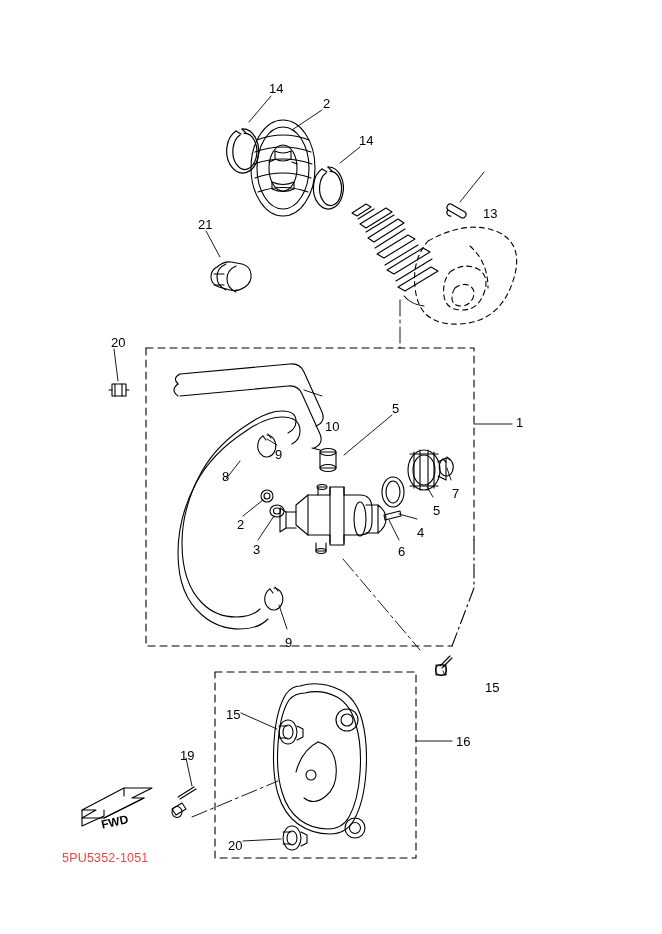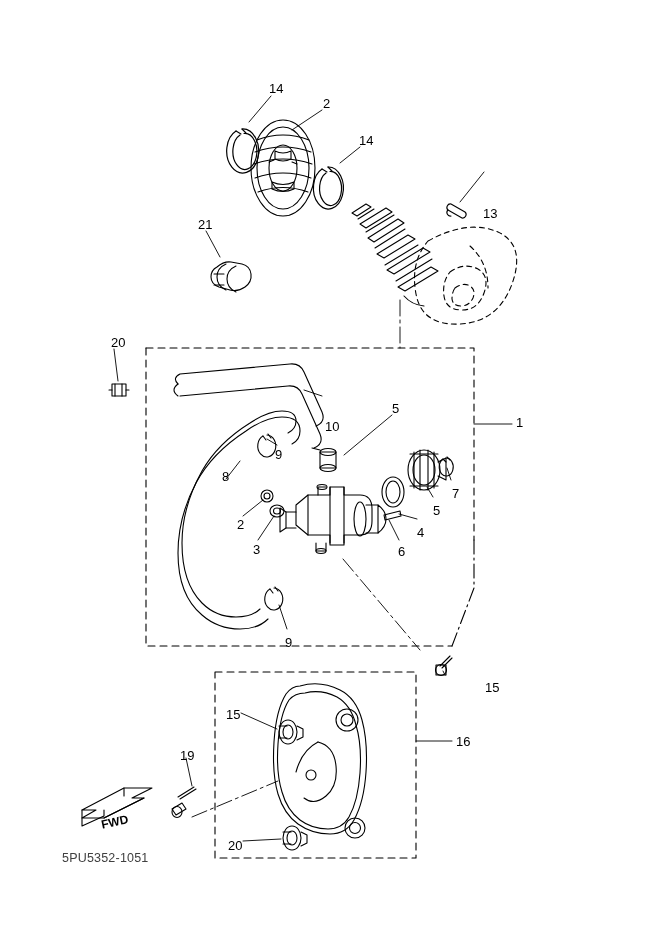--- a/index.html
+++ b/index.html
@@ -32,21 +32,21 @@
     font-weight: normal;
     white-space: nowrap;
     line-height: 1;
   }
   .partno {
     position: absolute;
     left: 62px;
     top: 851px;
     font-family: "Liberation Sans", sans-serif;
     font-size: 12.5px;
-    color: #404040;
+    color: #ef4444;
     letter-spacing: 0.2px;
   }
   .fwd-text {
     position: absolute;
     left: 101px;
     top: 815px;
     font-family: "Liberation Sans", sans-serif;
     font-size: 12px;
     font-weight: bold;
     color: #000;

